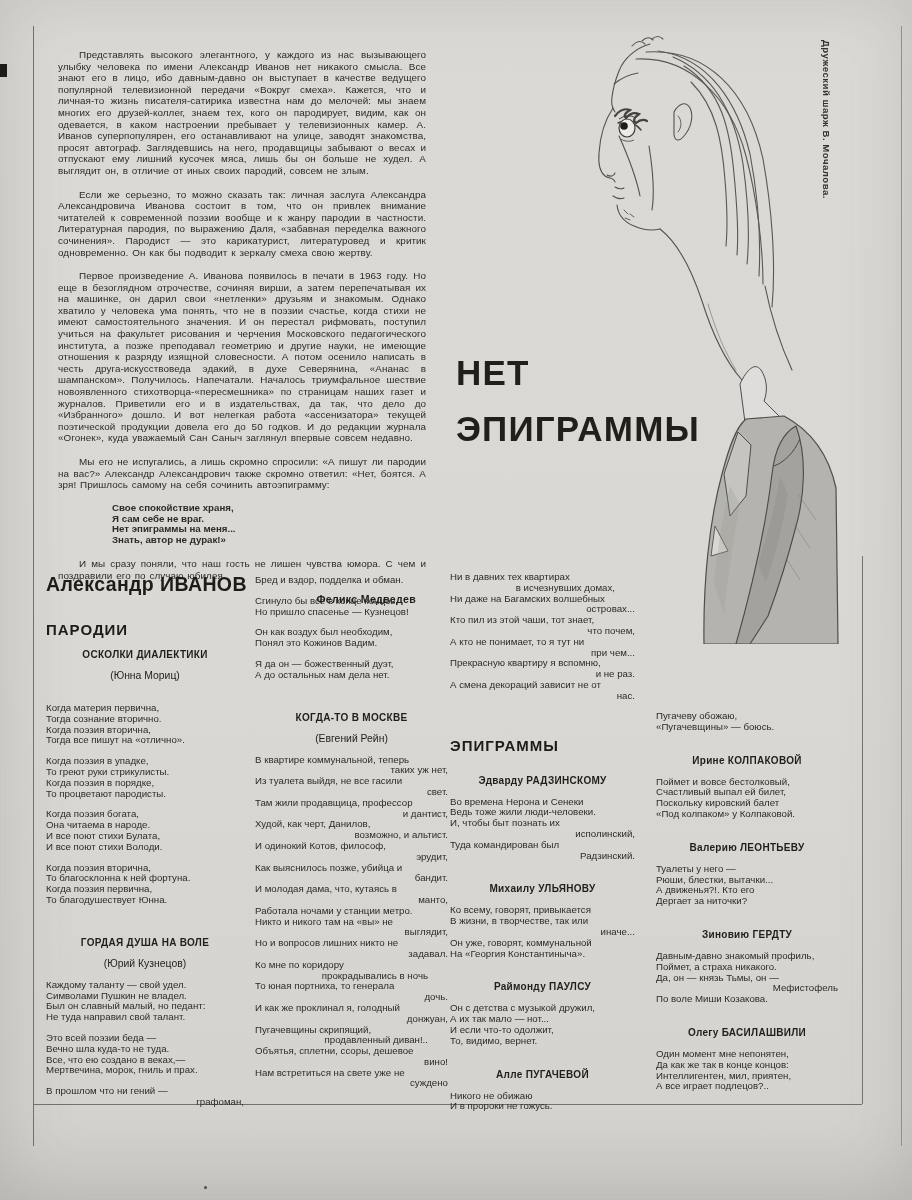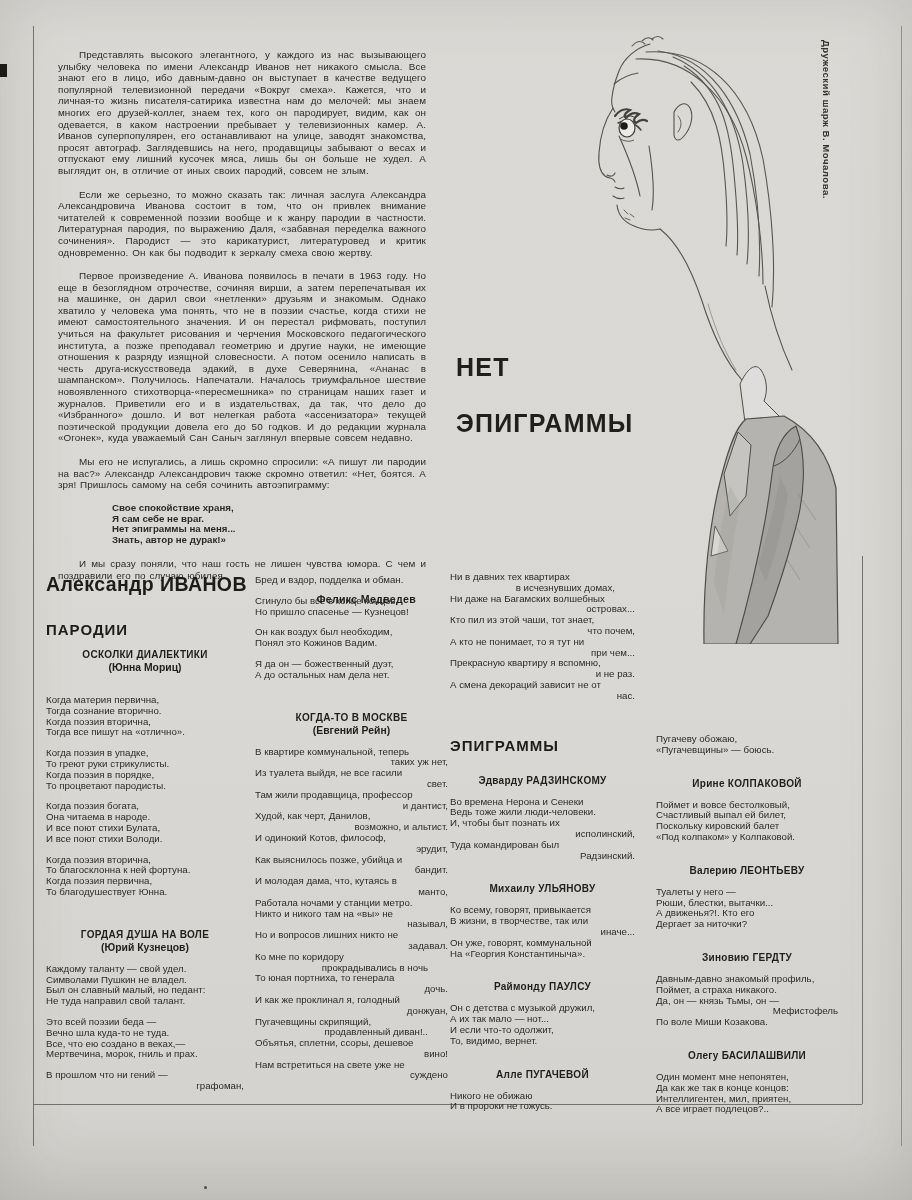--- a/index.html
+++ b/index.html
@@ -36,50 +36,50 @@
   .verse .vline{white-space:nowrap;}
   .closing{margin-top:8px;}
   .byline{
     margin-top:9px;padding-right:22px;text-align:right;
     font-weight:bold;font-size:10.6px;letter-spacing:.3px;color:#201f1b;
   }
 
   
   .headline{
     position:absolute;left:456px;top:322px;width:260px;
-    font-weight:bold;font-size:25px;line-height:56px;letter-spacing:1.2px;
+    font-weight:bold;font-size:35px;line-height:56px;letter-spacing:1.2px;
     color:#211f1b;
   }
   .headline span{display:block;}
 
   
   .caption-v{
     position:absolute;left:821px;top:40px;height:225px;
     writing-mode:vertical-rl;
     font-size:9.6px;font-weight:bold;letter-spacing:.5px;color:#35332e;
     white-space:nowrap;
   }
 
   
   .caricature{position:absolute;left:588px;top:24px;width:252px;height:620px;}
 
   
   .col{position:absolute;color:#2c2b27;}
   .col1{left:46px;top:573px;width:198px;}
   .col2{left:255px;top:575px;width:193px;}
   .col3{left:450px;top:572px;width:185px;}
-  .col4{left:656px;top:734px;width:182px;}
+  .col4{left:656px;top:711px;width:182px;}
   .it{font-size:9.7px;line-height:10.8px;}
   .line,.right,.mid{white-space:nowrap;}
   .right{text-align:right;}
   .mid{text-align:right;padding-right:20px;}
   .h1{font-size:19.5px;line-height:22px;font-weight:bold;letter-spacing:.4px;margin-bottom:26px;color:#1d1c18;white-space:nowrap;}
   .h2{font-size:15px;line-height:18px;font-weight:bold;letter-spacing:1px;margin-bottom:9px;color:#1d1c18;}
   .head{font-size:10px;line-height:13px;font-weight:bold;letter-spacing:.3px;text-align:center;color:#201f1b;white-space:nowrap;}
-  .sub{font-size:10.4px;line-height:13px;font-weight:bold;text-align:center;color:#201f1b;}
+  .sub{font-size:10.4px;line-height:13px;font-weight:normal;text-align:center;margin-top:8px;color:#201f1b;}
   .gap{height:10px;}
   .g2{height:21px;}
   .g4{height:30px;}
   .g5{height:35px;}
 </style>
 </head>
 <body>
 
 <div class="page">
 
@@ -232,21 +232,21 @@
       <div class="it line">Худой, как черт, Данилов,</div>
       <div class="it right">возможно, и альтист.</div>
       <div class="it line">И одинокий Котов, философ,</div>
       <div class="it right">эрудит,</div>
       <div class="it line">Как выяснилось позже, убийца и</div>
       <div class="it right">бандит.</div>
       <div class="it line">И молодая дама, что, кутаясь в</div>
       <div class="it right">манто,</div>
       <div class="it line">Работала ночами у станции метро.</div>
       <div class="it line">Никто и никого там на «вы» не</div>
-      <div class="it right">называл,</div>
+      <div class="it right">выглядит,</div>
       <div class="it line">Но и вопросов лишних никто не</div>
       <div class="it right">задавал.</div>
       <div class="it line">Ко мне по коридору</div>
       <div class="it mid">прокрадывались в ночь</div>
       <div class="it line">То юная портниха, то генерала</div>
       <div class="it right">дочь.</div>
       <div class="it line">И как же проклинал я, голодный</div>
       <div class="it right">донжуан,</div>
       <div class="it line">Пугачевщины скрипящий,</div>
       <div class="it mid">продавленный диван!..</div>

